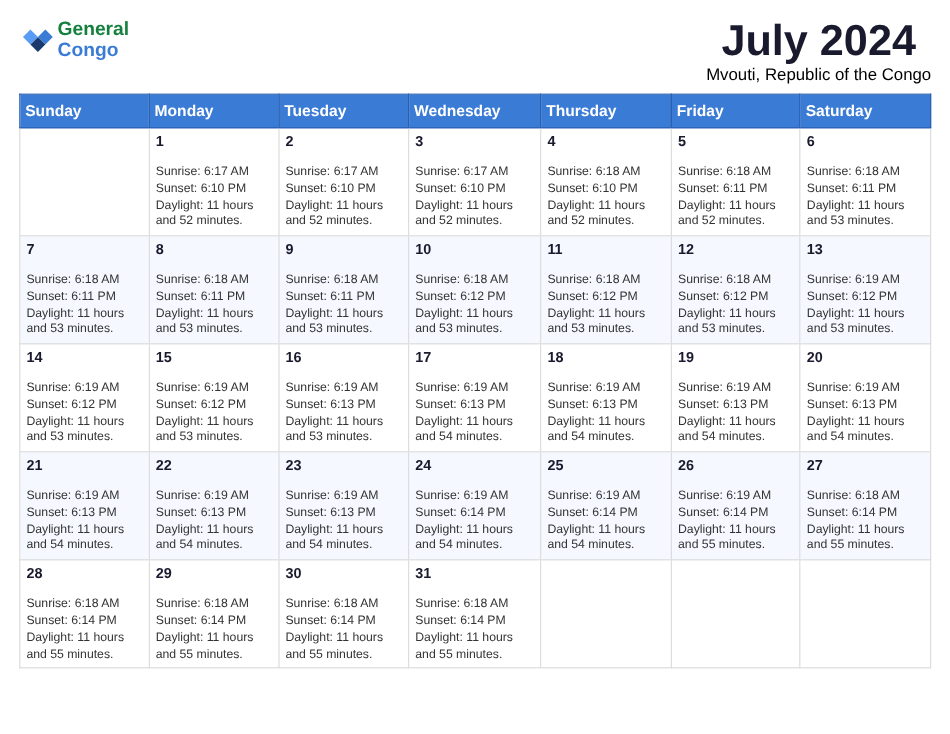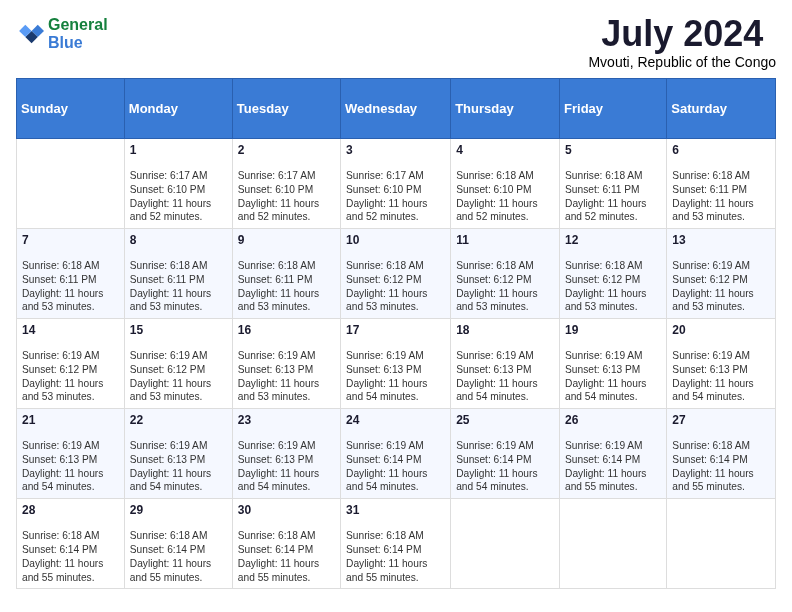--- a/index.html
+++ b/index.html
@@ -42,21 +42,21 @@
     .calendar {
       width: 100%;
       border-collapse: collapse;
       border: 1px solid #ccc;
     }
     .calendar th {
       background: #3a7bd5;
       color: #fff;
       font-size: 13px;
       font-weight: bold;
-      padding: 22px 4px;
+      padding: 6px 4px;
       text-align: left;
       border: 1px solid #2a60b0;
     }
     .calendar td {
       vertical-align: top;
       border: 1px solid #ddd;
       padding: 4px 5px;
       min-height: 75px;
       width: 113px;
       font-size: 10.5px;
@@ -88,21 +88,21 @@
 
 <div class="header">
   <div class="logo">
     <svg class="logo-icon" viewBox="0 0 36 36">
       <polygon points="28,6 36,14 28,22 20,14" fill="#3a7bd5"></polygon>
       <polygon points="20,14 28,22 20,30 12,22" fill="#1a3a6e"></polygon>
       <polygon points="12,6 20,14 12,22 4,14" fill="#5a9bf5"></polygon>
     </svg>
     <div>
       <div style="font-size:16px;font-weight:bold;color:#15803d;">General</div>
-      <div style="font-size:16px;font-weight:bold;color:#3a7bd5;">Blue</div>
+      <div style="font-size:16px;font-weight:bold;color:#3a7bd5;">Congo</div>
     </div>
   </div>
   <div class="title-block">
     <div class="month-year">July 2024</div>
     <div class="location">Mvouti, Republic of the Congo</div>
   </div>
 </div>
 
 <table class="calendar">
   <thead>

